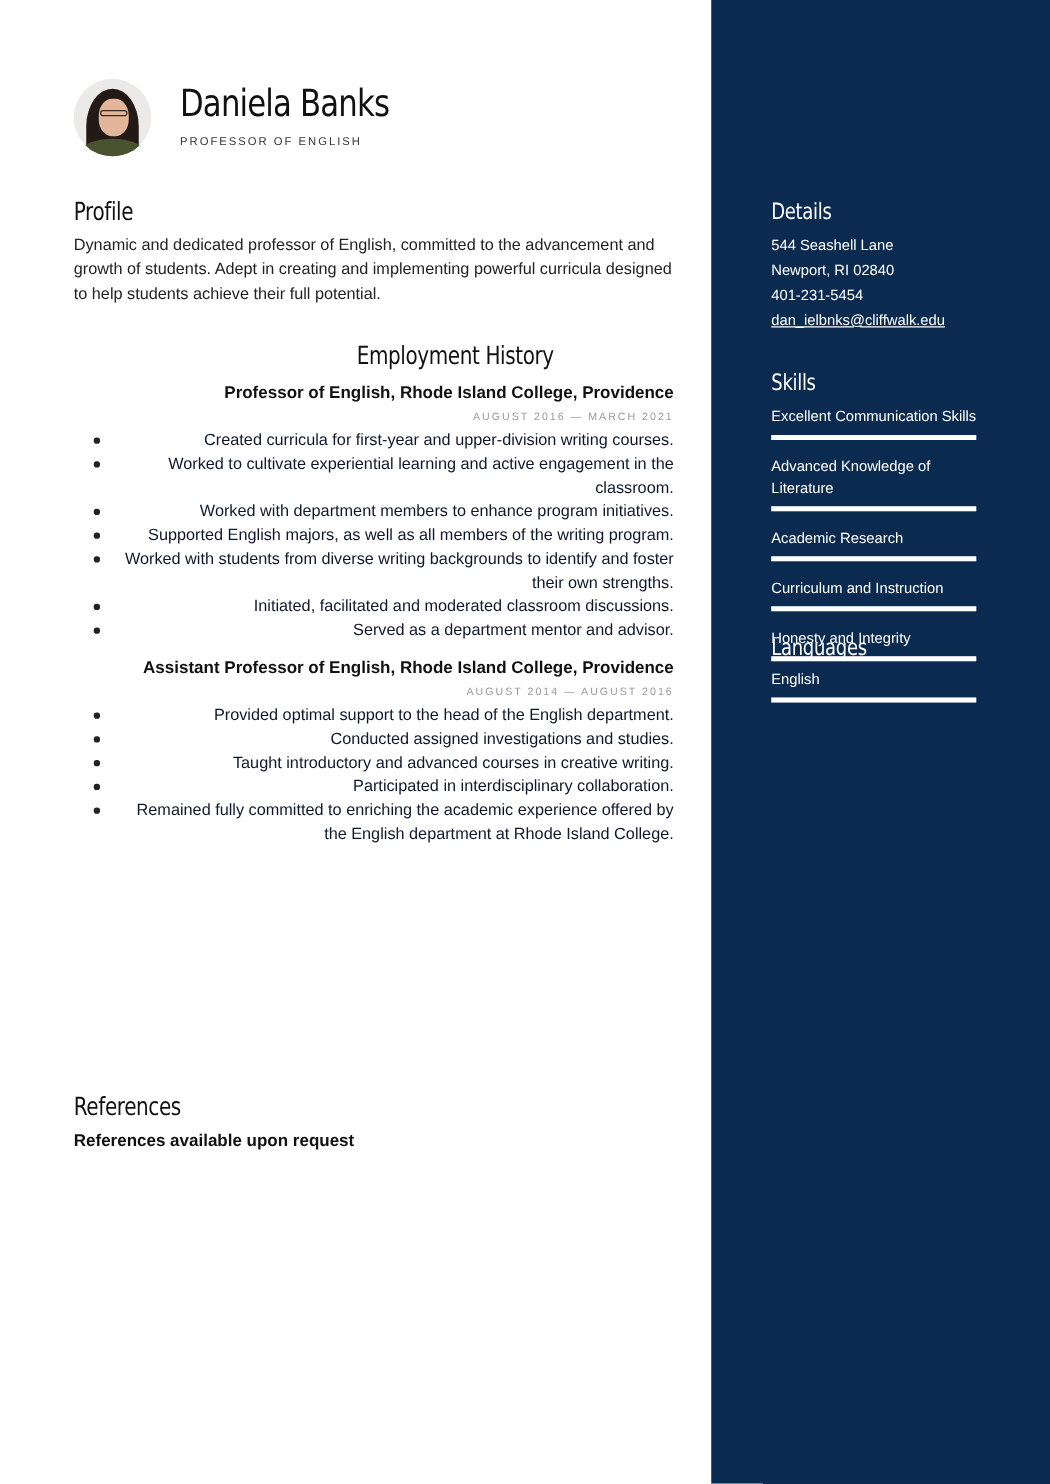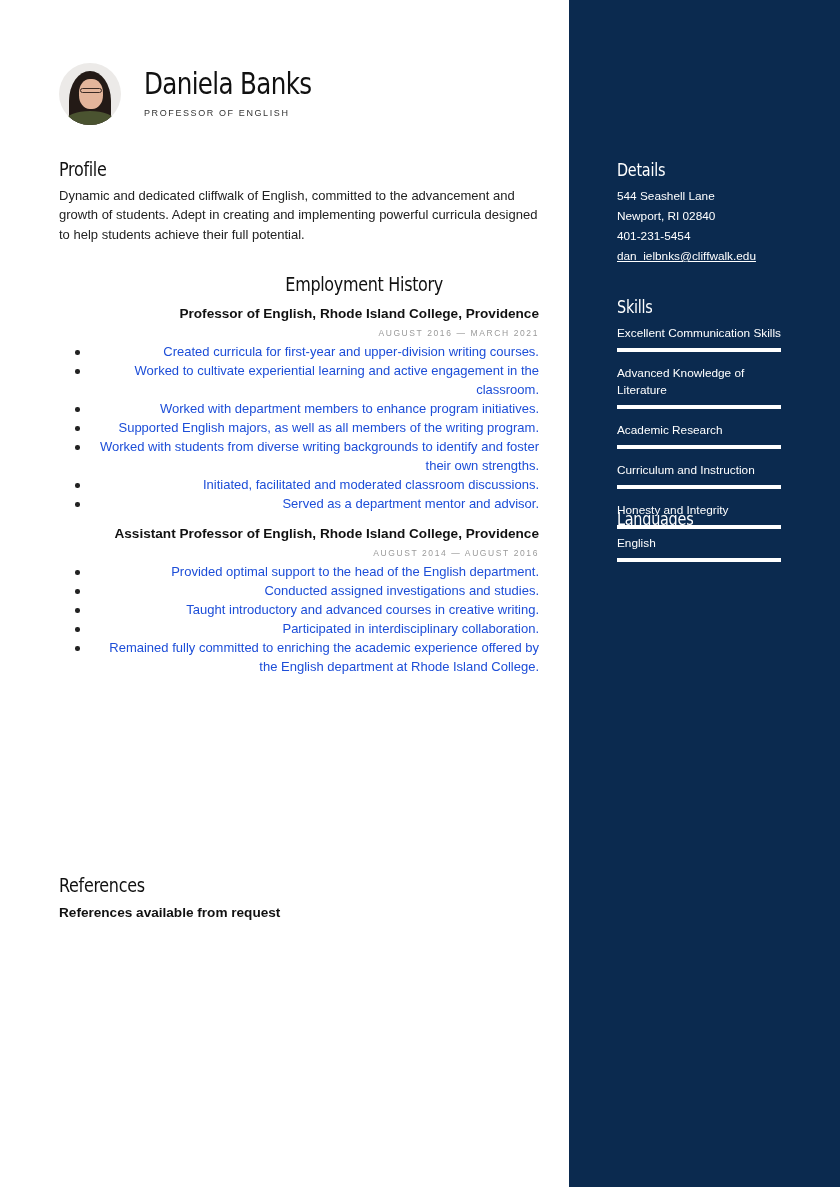--- a/index.html
+++ b/index.html
@@ -20,21 +20,21 @@
   .name { font-family: "DejaVu Sans", sans-serif; font-size: 30px; font-weight: normal; letter-spacing: -0.8px; transform: scaleX(0.82); transform-origin: left center; white-space: nowrap; color: #111; line-height: 36px; }
   .job-title { font-size: 9px; letter-spacing: 1.6px; color: #333; margin-top: 6px; text-transform: uppercase; }
 
   
   .section-title { font-family: "DejaVu Sans", sans-serif; font-size: 20px; color: #111; transform: scaleX(0.80); transform-origin: left center; white-space: nowrap; letter-spacing: -0.4px; line-height: 26px; }
   .block { position: absolute; left: 59px; width: 480px; }
   .para { font-size: 13px; line-height: 19.3px; color: #222; margin-top: 6px; }
   .entry-title { font-size: 13.6px; font-weight: bold; color: #111; line-height: 18px; }
   .entry-date { font-size: 8.5px; letter-spacing: 1.6px; color: #9a9a9a; margin-top: 5px; text-transform: uppercase; }
   ul.bullets { list-style: none; margin-top: 4px; padding-left: 31px; }
-  ul.bullets li { position: relative; font-size: 13px; line-height: 19px; color: #1d4ed8; }
+  ul.bullets li { position: relative; font-size: 13px; line-height: 19px; color: #0f172a; }
   ul.bullets li::before { content: ""; position: absolute; left: -15px; top: 8px; width: 4.5px; height: 4.5px; border-radius: 50%; background: #222; }
   .ref-text { font-size: 13.6px; font-weight: bold; color: #111; margin-top: 7px; }
 
   
   .sb-block { position: absolute; left: 617px; width: 164px; }
   .sb-title { font-family: "DejaVu Sans", sans-serif; font-size: 18px; color: #ffffff; transform: scaleX(0.80); transform-origin: left center; white-space: nowrap; letter-spacing: -0.3px; line-height: 24px; }
   .sb-line { font-size: 11.8px; color: #ffffff; line-height: 20px; }
   .sb-link { text-decoration: underline; }
   .skill { margin-top: 0; }
   .skill-label { font-size: 11.8px; color: #ffffff; line-height: 17px; }
@@ -54,21 +54,21 @@
       <div class="shirt"></div>
     </div>
     <div class="name-block">
       <div class="name">Daniela Banks</div>
       <div class="job-title">PROFESSOR OF ENGLISH</div>
     </div>
   </div>
 
   <div class="block" style="top:156px;">
     <div class="section-title">Profile</div>
-    <div class="para" style="margin-top:4px;">Dynamic and dedicated cliffwalk of English, committed to the advancement and growth of students. Adept in creating and implementing powerful curricula designed to help students achieve their full potential.</div>
+    <div class="para" style="margin-top:4px;">Dynamic and dedicated professor of English, committed to the advancement and growth of students. Adept in creating and implementing powerful curricula designed to help students achieve their full potential.</div>
   </div>
 
   <div class="block" style="top:271px;text-align:right;">
     <div class="section-title">Employment History</div>
 
     <div style="margin-top:8px;">
       <div class="entry-title">Professor of English, Rhode Island College, Providence</div>
       <div class="entry-date">AUGUST 2016 — MARCH 2021</div>
       <ul class="bullets">
         <li>Created curricula for first-year and upper-division writing courses.</li>
@@ -90,21 +90,21 @@
         <li>Taught introductory and advanced courses in creative writing.</li>
         <li>Participated in interdisciplinary collaboration.</li>
         <li>Remained fully committed to enriching the academic experience offered by the English department at Rhode Island College.</li>
       </ul>
     </div>
   </div>
 
 
   <div class="block" style="top:872px;">
     <div class="section-title">References</div>
-    <div class="ref-text">References available from request</div>
+    <div class="ref-text">References available upon request</div>
   </div>
 </div>
 
 <div class="sidebar"></div>
 
 <div class="sb-block" style="top:158px;">
   <div class="sb-title">Details</div>
   <div style="margin-top:4px;">
     <div class="sb-line">544 Seashell Lane</div>
     <div class="sb-line">Newport, RI 02840</div>

